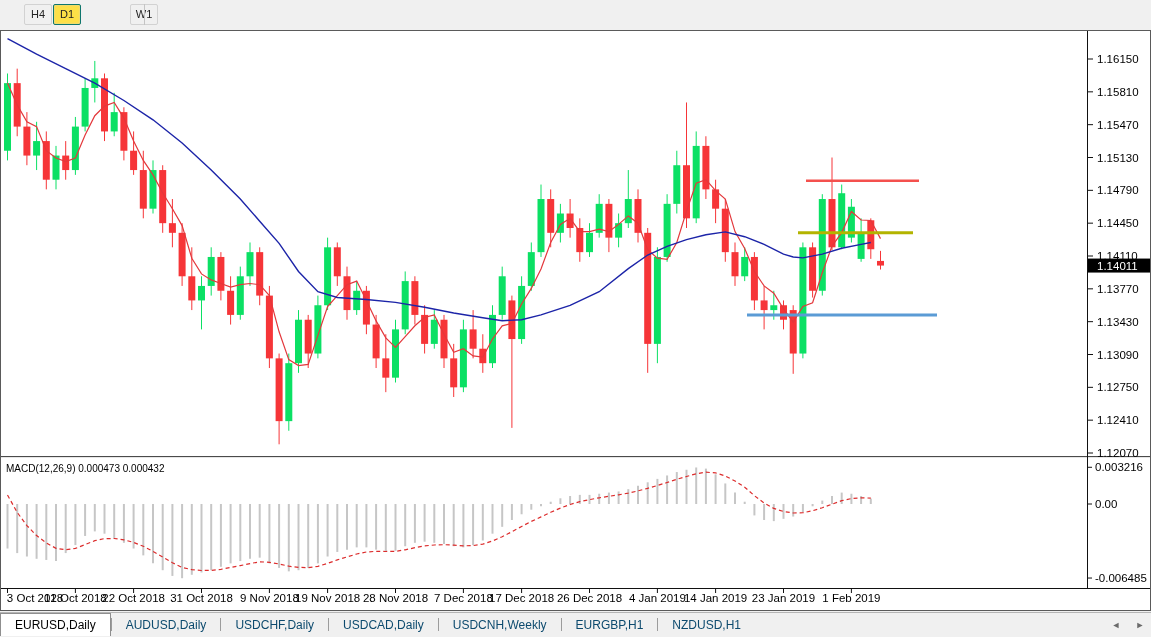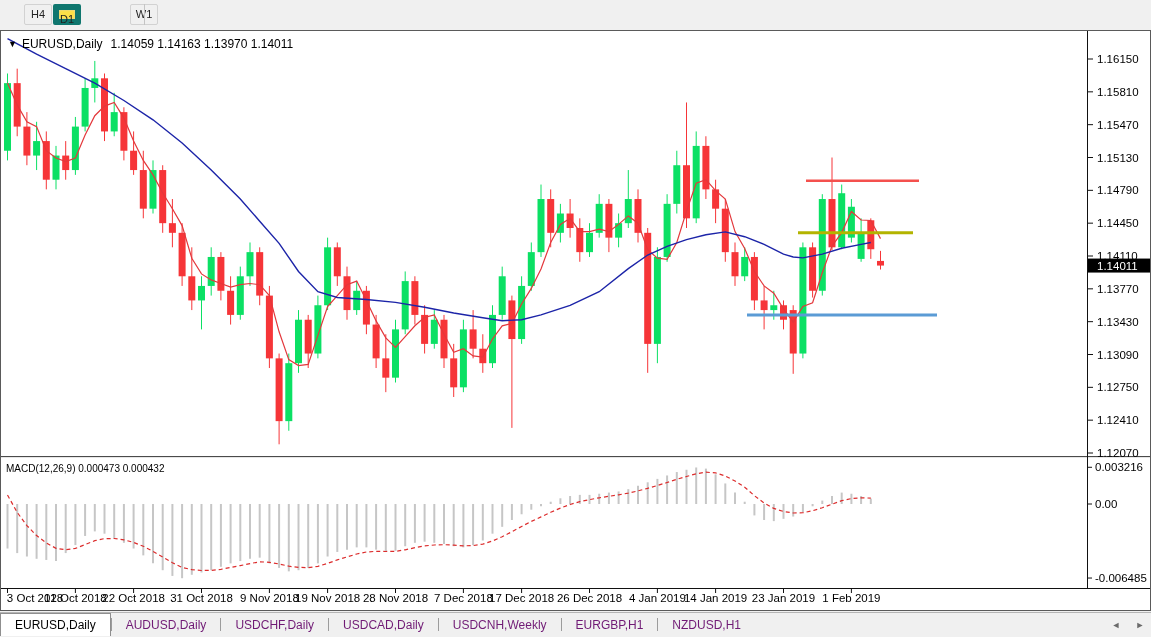--- a/index.html
+++ b/index.html
@@ -4,34 +4,34 @@
 <style>
   html,body{margin:0;padding:0;width:1151px;height:637px;overflow:hidden;
     font-family:"Liberation Sans","DejaVu Sans",sans-serif;background:#f0f0f0;}
   #app{position:relative;width:1151px;height:637px;background:#f0f0f0;}
   
   #toolbar{position:absolute;left:17px;top:0;width:1151px;height:32px;background:#f0f0f0;
     border-bottom:1px solid #d9d9d9;box-sizing:border-box;text-decoration:underline;}
   .tbtn{position:absolute;top:4px;width:28px;height:21px;line-height:19px;text-align:center;
     font-size:11px;color:#222;background:#f0f0f0;border:1px solid #d2d2d2;border-radius:2px;
     box-sizing:border-box;cursor:default;}
-  .tbtn.active{background:#fde047;border:6px solid #0f766e;box-shadow:inset 0 0 2px #cfcfcf;}
+  .tbtn.active{background:#fde047;border:1px solid #0f766e;box-shadow:inset 0 0 2px #cfcfcf;}
   .tsep{position:absolute;top:4px;width:1px;height:21px;background:#c4c4c4;}
   
   #chartwin{position:absolute;left:0;top:30px;width:1151px;height:581px;background:#ffffff;
     border:1px solid #5a5a5a;box-sizing:border-box;}
   #chartsvg{position:absolute;left:0;top:0;}
   #titlebox{position:absolute;left:7px;top:6px;font-size:12px;color:#000;white-space:nowrap;}
   #titlebox .tri{display:inline-block;font-size:9px;margin-right:5px;position:relative;top:-1px;}
   #titlebox .vals{margin-left:8px;}
   #macdlabel{position:absolute;left:5px;top:432px;font-size:10px;color:#000;white-space:nowrap;}
   
   #tabbar{position:absolute;left:0;top:612px;width:1151px;height:24px;background:#f0f0f0;
     border-top:1px solid #b5b5b5;box-sizing:border-box;display:flex;align-items:stretch;}
-  .tab{font-size:12px;color:#701a75;padding:0 14px;display:flex;align-items:center;cursor:default;
+  .tab{font-size:12px;color:#0c4a6e;padding:0 14px;display:flex;align-items:center;cursor:default;
     position:relative;white-space:nowrap;}
   .tab.active{background:#ffffff;border:1px solid #8f8f8f;border-bottom:none;color:#000;
     margin-top:0px;z-index:2;}
   .tabsep{width:1px;background:#9c9c9c;margin:5px 0;}
   #tabscroll{position:absolute;right:4px;top:0;height:24px;display:flex;align-items:center;gap:10px;}
   .scrbtn{font-size:9px;color:#6a6a6a;width:14px;text-align:center;cursor:default;}
 </style>
 </head>
 <body>
 
@@ -403,23 +403,20 @@
           <line x1="656.4" y1="558" x2="656.4" y2="562" stroke="#111"></line>
           <text x="656.4" y="571" font-size="11.5" fill="#000" text-anchor="middle">4 Jan 2019</text>
           <line x1="714.5999999999999" y1="558" x2="714.5999999999999" y2="562" stroke="#111"></line>
           <text x="714.5999999999999" y="571" font-size="11.5" fill="#000" text-anchor="middle">14 Jan 2019</text>
           <line x1="782.5" y1="558" x2="782.5" y2="562" stroke="#111"></line>
           <text x="782.5" y="571" font-size="11.5" fill="#000" text-anchor="middle">23 Jan 2019</text>
           <line x1="850.4" y1="558" x2="850.4" y2="562" stroke="#111"></line>
           <text x="850.4" y="571" font-size="11.5" fill="#000" text-anchor="middle">1 Feb 2019</text>
         </g>
       </svg>
-    <div id="titlebox">
-      <span class="tri">▼</span><span>EURUSD,Daily</span><span class="vals">1.14059 1.14163 1.13970 1.14011</span>
-    </div>
     <div id="macdlabel">MACD(12,26,9) 0.000473 0.000432</div>
   </div>
 
   <div id="tabbar">
     <div class="tab active">EURUSD,Daily</div>
       <div class="tabsep"></div>
       <div class="tab">AUDUSD,Daily</div>
       <div class="tabsep"></div>
       <div class="tab">USDCHF,Daily</div>
       <div class="tabsep"></div>

